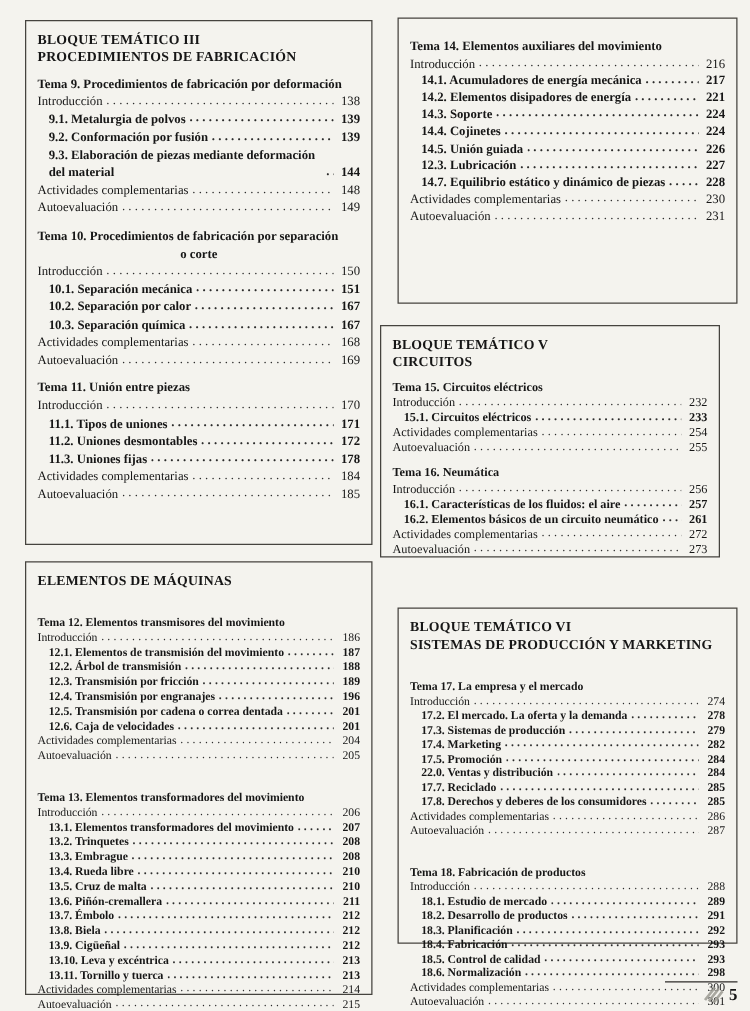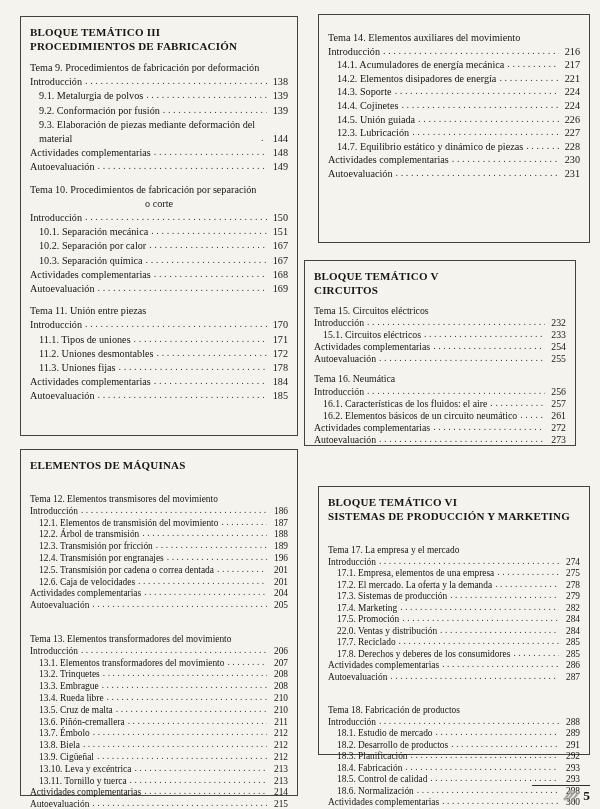--- a/index.html
+++ b/index.html
@@ -22,25 +22,25 @@
   .box2 { left: 20px;  top: 449px; width: 278px; height: 347px; font-size: 9.4px;  line-height: 11.8px; }
   .box3 { left: 318px; top: 14px;  width: 272px; height: 229px; font-size: 10.2px; line-height: 13.6px; }
   .box4 { left: 304px; top: 260px; width: 272px; height: 186px; font-size: 9.8px;  line-height: 12.1px; }
   .box5 { left: 318px; top: 486px; width: 272px; height: 269px; font-size: 9.4px;  line-height: 11.5px; }
 
   .bx-header { font-weight: bold; margin-bottom: 7px; letter-spacing: 0.2px; }
   .bx-h-line { font-size: 11px; line-height: 14px; }
 
   .tema { margin-top: 8px; }
   .box2 .tema, .box5 .tema { margin-top: 22px; }
-  .tema-title-line { font-weight: normal; }
+  .tema-title-line { font-weight: bold; }
   .tema-title-line.cont { text-align: center; }
 
   .row { display: flex; align-items: flex-end; }
-  .row.sub { padding-left: 9px; }
+  .row.sub { padding-left: 9px; font-weight: bold; }
   .lbl { flex: 0 1 auto; }
   .dots {
     flex: 1 1 6px; min-width: 6px;
     overflow: hidden; white-space: nowrap;
     margin: 0 3px; position: relative; top: -1px;
     color: #2c2c2c;
   }
   .dots::after {
     content: "..........................................................................................................";
     letter-spacing: 2.6px;
@@ -428,25 +428,20 @@
       <div class="tema">
         <div class="tema-title">
           <div class="tema-title-line">Tema 17. La empresa y el mercado</div>
         </div>
         <div class="row">
           <span class="lbl">Introducción</span>
           <span class="dots"></span>
           <span class="pg">274</span>
         </div>
         <div class="row sub">
-          <span class="lbl">17.1. Empresa, elementos de una empresa</span>
-          <span class="dots"></span>
-          <span class="pg">275</span>
-        </div>
-        <div class="row sub">
           <span class="lbl">17.2. El mercado. La oferta y la demanda</span>
           <span class="dots"></span>
           <span class="pg">278</span>
         </div>
         <div class="row sub">
           <span class="lbl">17.3. Sistemas de producción</span>
           <span class="dots"></span>
           <span class="pg">279</span>
         </div>
         <div class="row sub">

